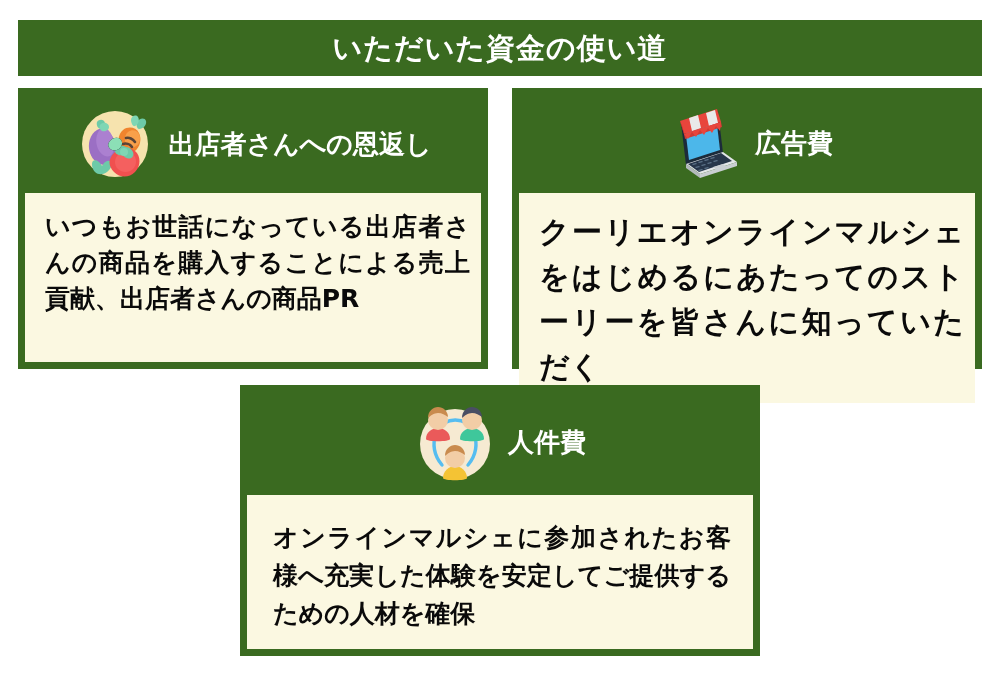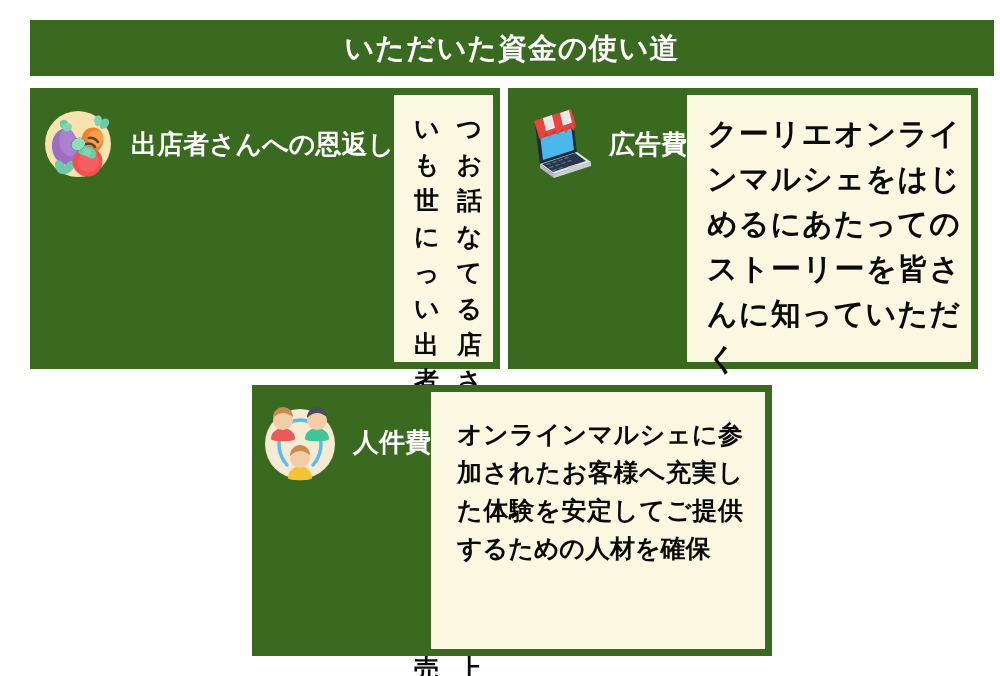--- a/index.html
+++ b/index.html
@@ -10,21 +10,20 @@
     width: 1000px;
     height: 676px;
     background: #ffffff;
     font-family: "DejaVu Sans", "Liberation Sans", sans-serif;
     overflow: hidden;
   }
   .page {
     position: relative;
     width: 944px;
     height: 676px;
-    margin-left: 12px;
   }
 
   
   .banner {
     position: absolute;
     left: 18px;
     top: 20px;
     width: 964px;
     height: 56px;
     background: #3a6a20;
@@ -40,25 +39,25 @@
     line-height: 1;
   }
 
   
   .card {
     position: absolute;
     background: #3a6a20;
     box-sizing: border-box;
     padding: 7px;
     display: flex;
-    flex-direction: row;
+    flex-direction: column;
     justify-content: space-between;
   }
   .card-1 { left: 18px;  top: 88px;  width: 470px; height: 281px; }
-  .card-2 { left: 496px; top: 88px;  width: 470px; height: 281px; }
+  .card-2 { left: 512px; top: 88px;  width: 470px; height: 281px; font-family: Liberation Serif, serif; }
   .card-3 { left: 240px; top: 385px; width: 520px; height: 271px; font-family: Liberation Mono, monospace; }
 
   .card-head {
     flex: 0 0 auto;
     display: flex;
     align-items: center;
     justify-content: center;
     height: 98px;
     gap: 12px;
   }

